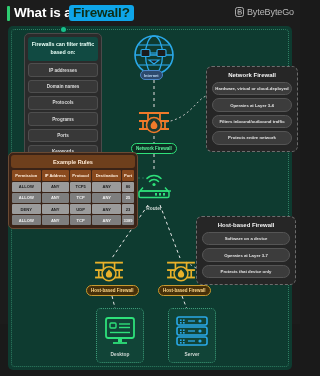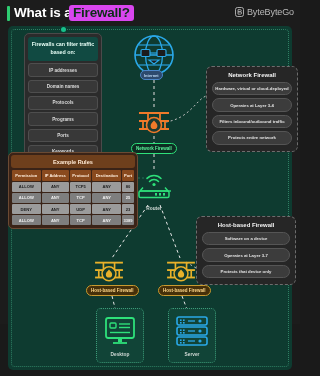--- a/index.html
+++ b/index.html
@@ -10,21 +10,21 @@
     overflow: hidden;
   }
   .page { position: relative; width: 300px; height: 324px; background: #1c1c1c; }
 
   
   .header { position: absolute; top: 0; left: 0; width: 300px; height: 26px; }
   .title-bar { position: absolute; left: 7px; top: 6px; width: 3px; height: 15px; background: #2ecc71; border-radius: 1px; }
   .title-text { position: absolute; left: 14px; top: 5px; font-size: 13.5px; font-weight: bold; color: #ffffff; letter-spacing: -0.2px; }
   .title-hl {
     position: absolute; left: 69px; top: 5px;
-    background: #d946ef; color: #0d2e18; font-size: 13.5px; font-weight: bold;
+    background: #0ea5e9; color: #0d2e18; font-size: 13.5px; font-weight: bold;
     padding: 0px 4px 1px 4px; border-radius: 3px; letter-spacing: -0.2px;
   }
   .brand { position: absolute; right: 6px; top: 7px; display: flex; align-items: flex-end; gap: 3px; }
   .brand-name { font-size: 9px; color: #b9b9b9; letter-spacing: -0.1px; }
 
   
   .canvas {
     position: absolute; left: 8px; top: 26px; width: 284px; height: 344px;
     background: #0e3b30; border-radius: 5px;
   }

